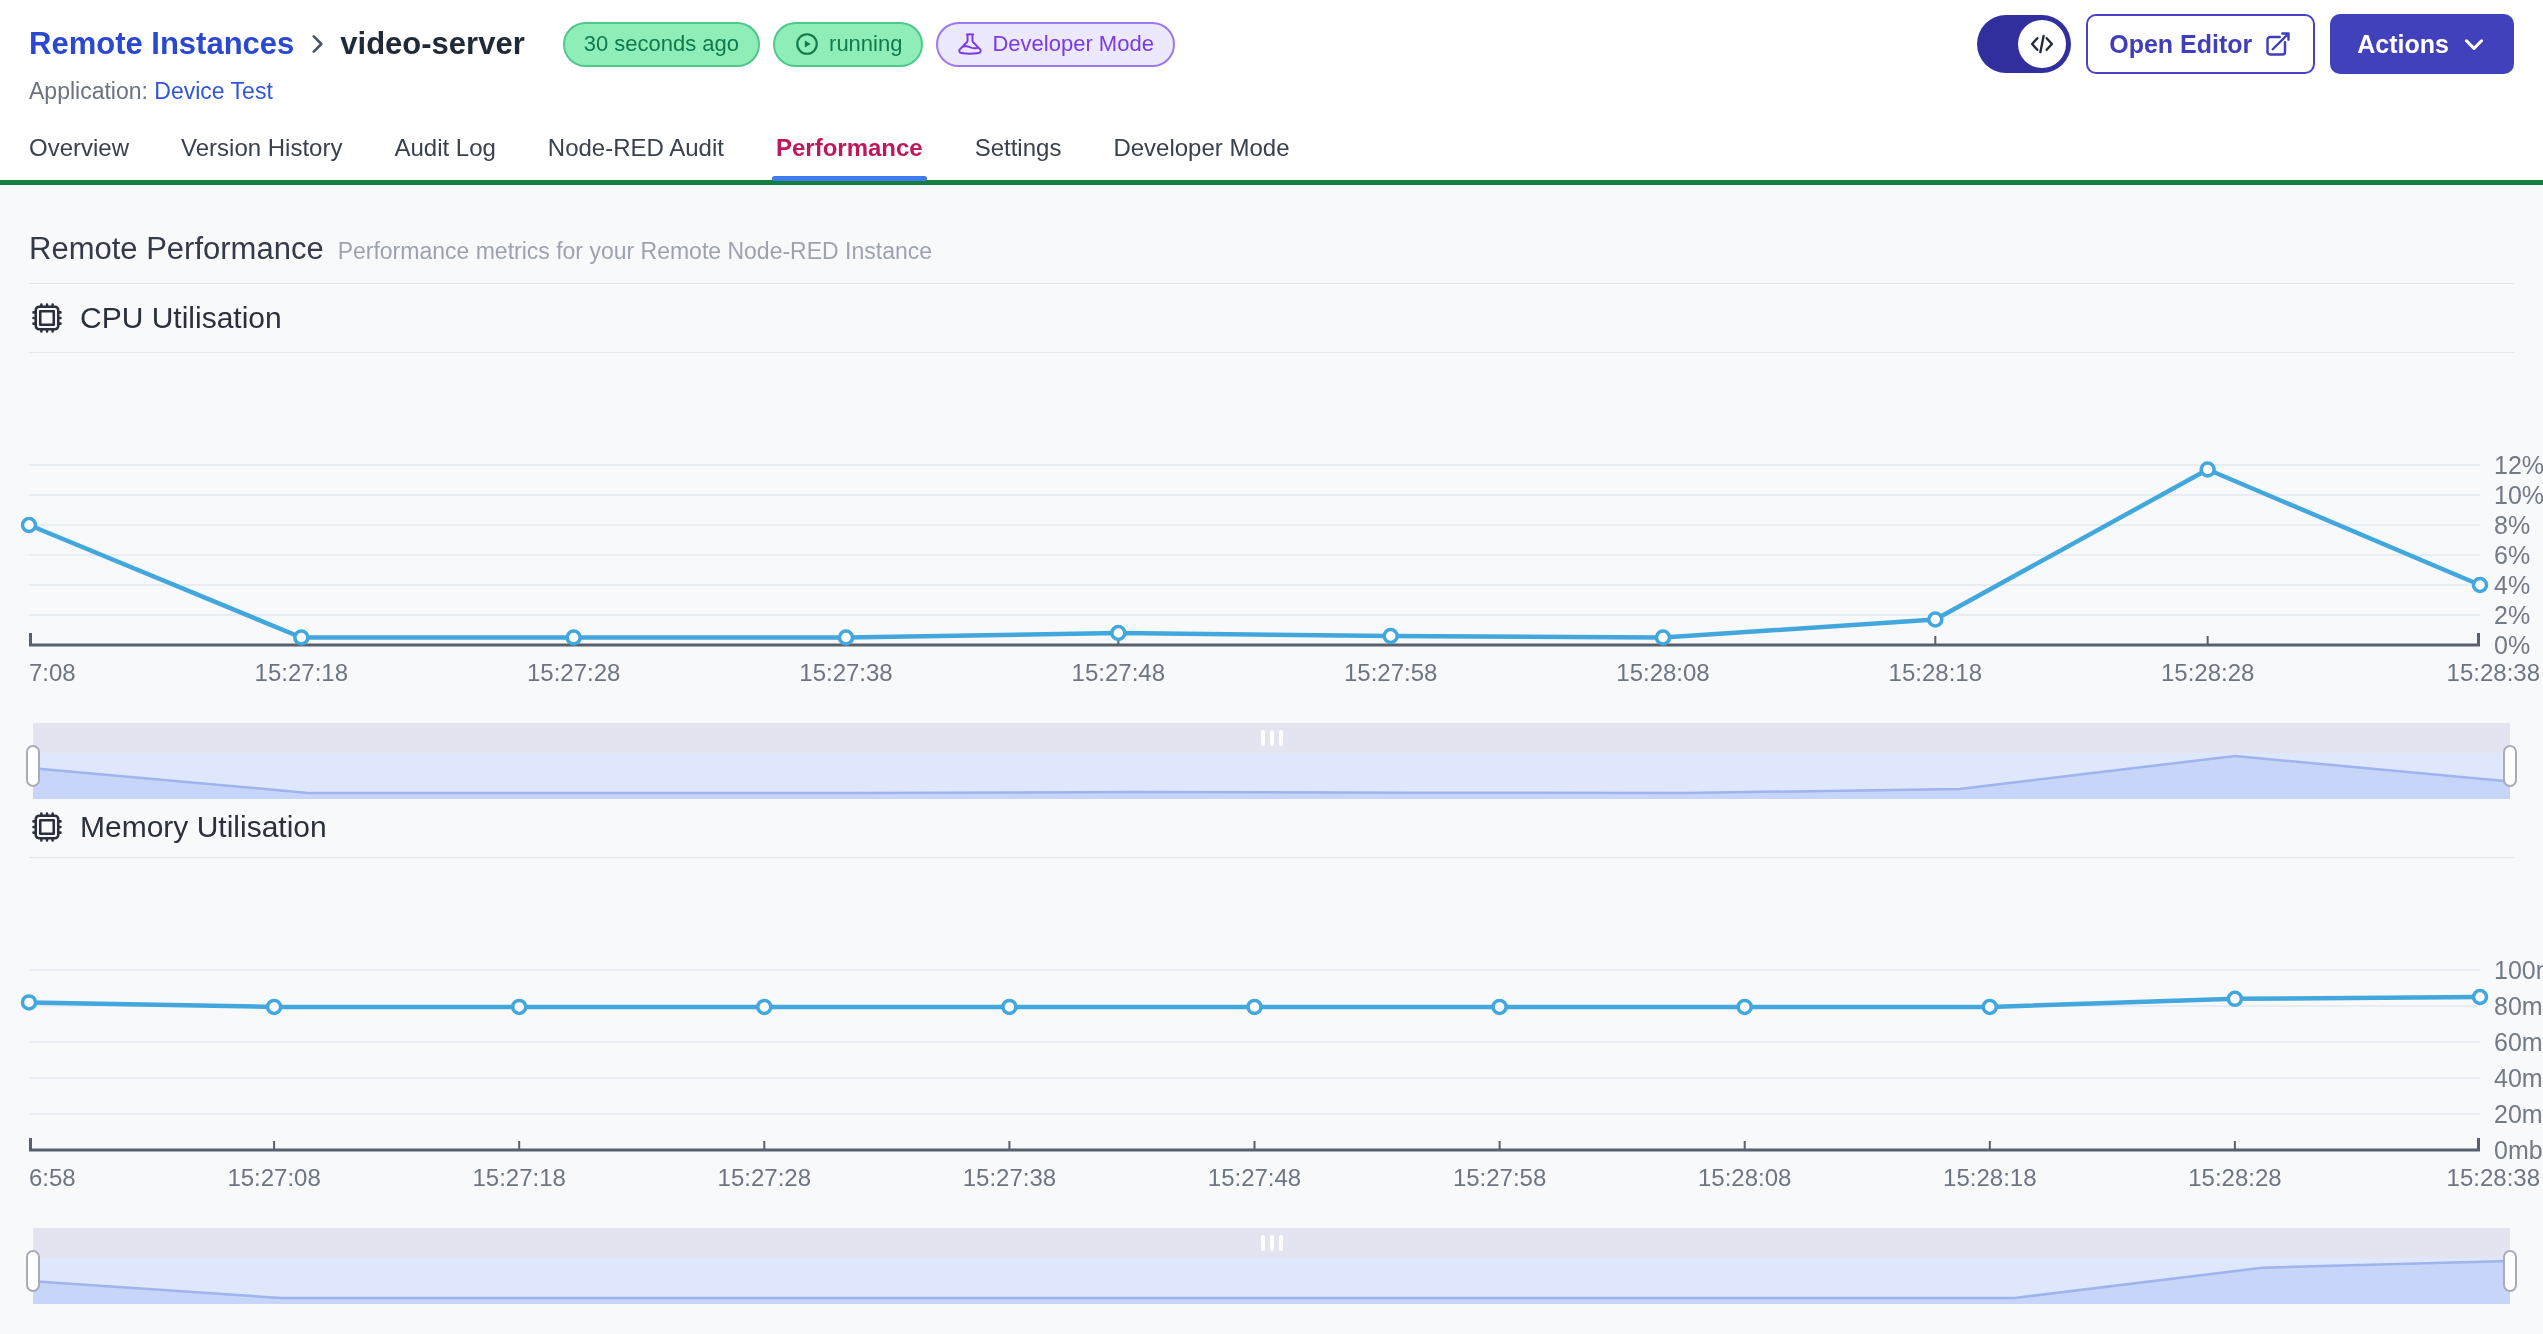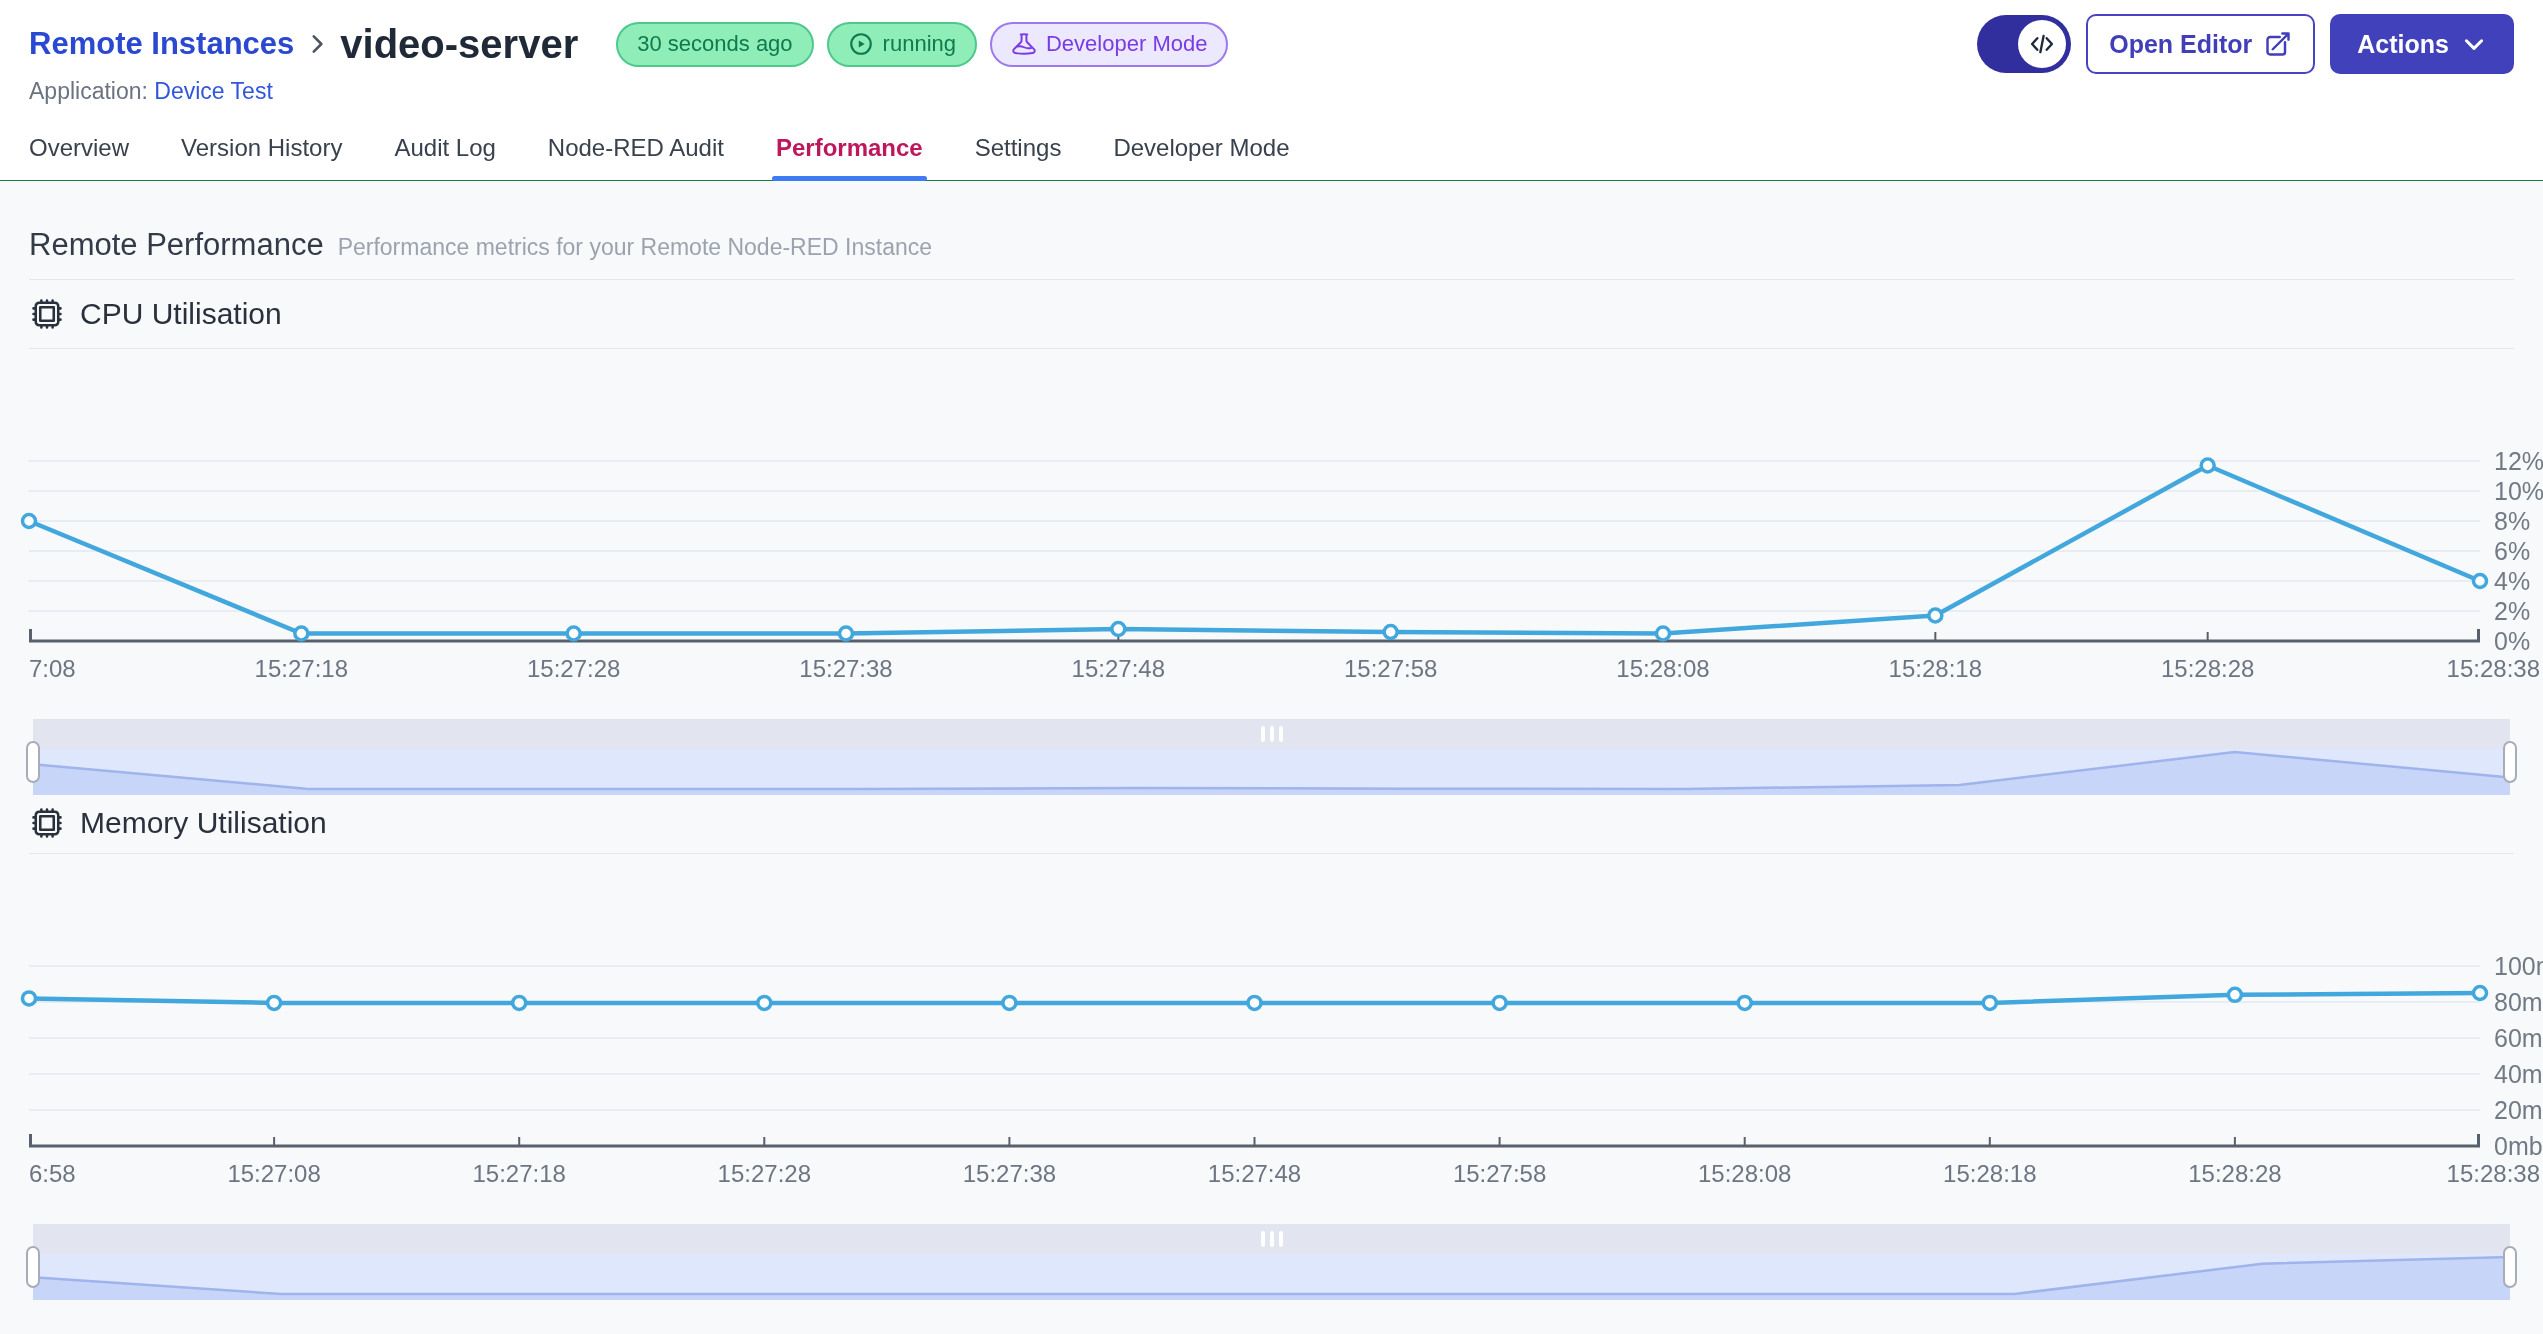--- a/index.html
+++ b/index.html
@@ -1,26 +1,26 @@
 <!DOCTYPE html>
 <html><head>
 <meta charset="utf-8">
 <style>
   * { margin:0; padding:0; box-sizing:border-box; }
   html,body { width:2543px; height:1334px; background:#ffffff; overflow:hidden;
     font-family:"Liberation Sans","DejaVu Sans",sans-serif; color:#1F2937; }
 
   
-  .header { background:#ffffff; padding:14px 29px 0 29px; border-bottom:1px solid #15803d; }
+  .header { background:#ffffff; padding:14px 29px 0 29px; border-bottom:5px solid #15803d; }
   .hrow1 { display:flex; align-items:center; justify-content:space-between; height:60px; }
   .hleft { display:flex; align-items:center; gap:16px; }
   .crumbs { display:flex; align-items:center; gap:10px; }
   .crumb-link { font-size:31px; font-weight:700; color:#2A48D0; cursor:pointer; }
   .crumb-sep { display:flex; align-items:center; color:#4B5563; }
-  .crumb-cur { font-size:40px; font-weight:700; color:#1F2937; }
+  .crumb-cur { font-size:31px; font-weight:700; color:#1F2937; }
   .badges { display:flex; align-items:center; gap:13px; margin-left:22px; }
   .badge { display:flex; align-items:center; gap:9px; height:45px; padding:0 19px;
     border-radius:23px; font-size:22px; font-weight:500; white-space:nowrap; }
   .badge.green { background:#8FEDB8; border:2px solid #4EC88D; color:#0E7A4E; }
   .badge.purple { background:#ECE8FD; border:2px solid #9B79EE; color:#7A3BE4; }
   .hright { display:flex; align-items:center; gap:15px; }
   .toggle { width:94px; height:58px; border-radius:29px; background:#312F9E; position:relative; cursor:pointer; }
   .toggle .knob { position:absolute; right:5px; top:5px; width:48px; height:48px; border-radius:50%;
     background:#ffffff; display:flex; align-items:center; justify-content:center; }
   .btn { display:flex; align-items:center; gap:12px; height:60px; border-radius:10px;

